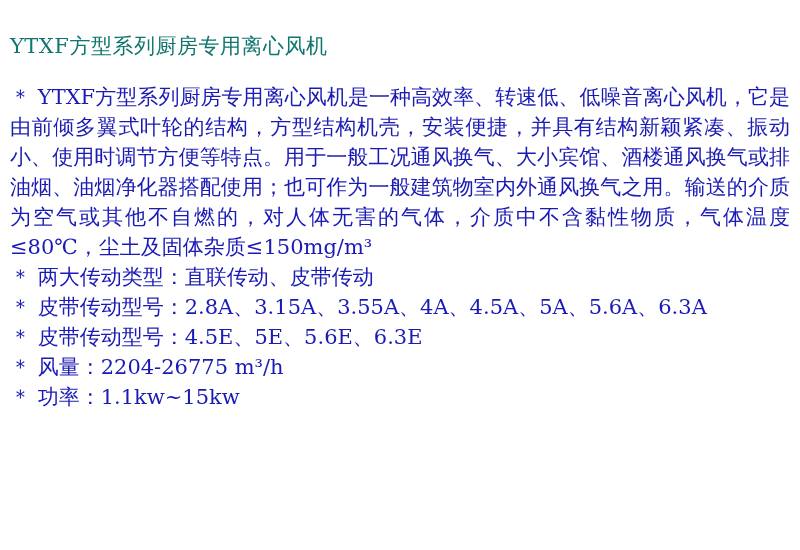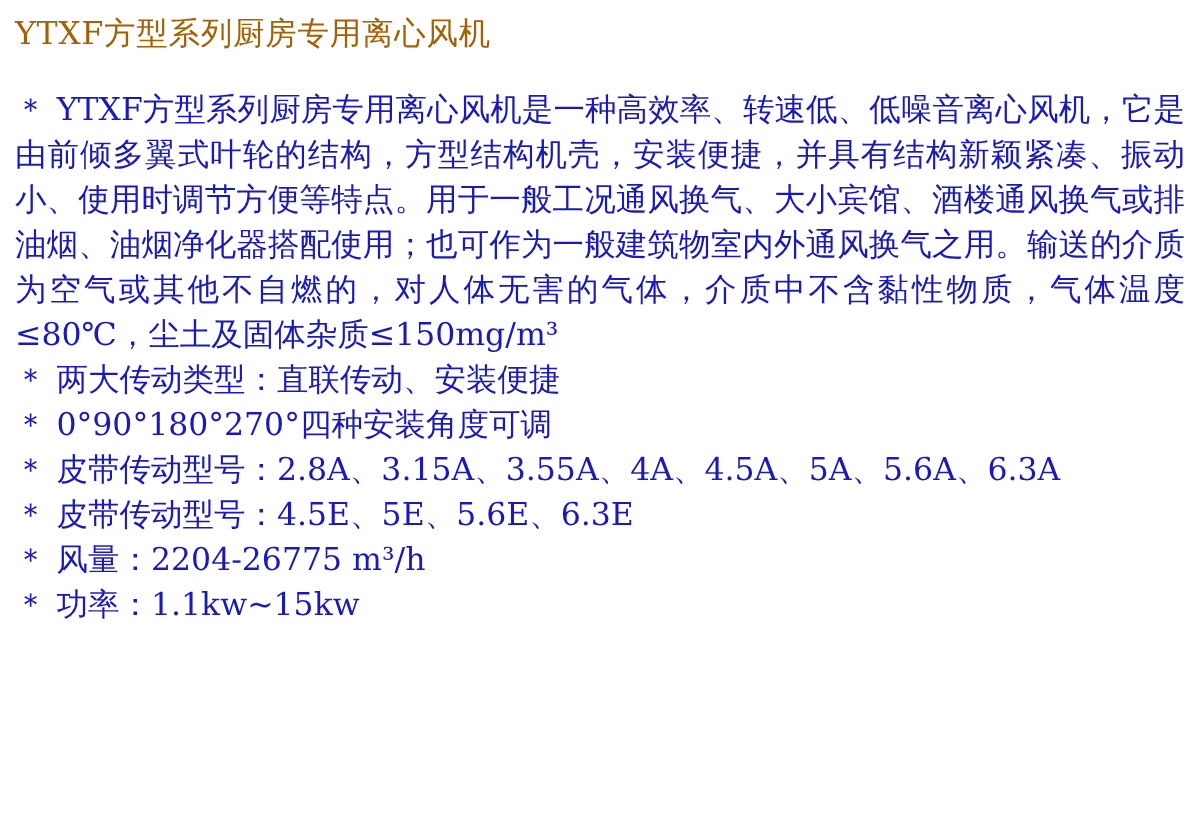--- a/index.html
+++ b/index.html
@@ -18,23 +18,24 @@
     width: 800px;
     height: 550px;
     box-sizing: border-box;
     padding: 8px 10px 0 10px;
     position: relative;
   }
   .title-cn {
     font-family: "DejaVu Serif", serif;
     font-size: 21px;
     line-height: 28px;
-    color: #a16207;
+    color: #0f766e;
     letter-spacing: 0.5px;
     white-space: nowrap;
+    margin-top: 24px;
   }
   .title-en {
     font-family: "DejaVu Serif", serif;
     font-size: 23px;
     line-height: 32px;
     color: #1a1ab4;
     letter-spacing: 1.2px;
     white-space: nowrap;
   }
   .spacer {
@@ -67,23 +68,22 @@
 
   <div class="title-cn">YTXF方型系列厨房专用离心风机</div>
 
 
   <div class="spacer"></div>
 
   <div class="body-block">
 
     <p class="para">＊ YTXF方型系列厨房专用离心风机是一种高效率、转速低、低噪音离心风机，它是由前倾多翼式叶轮的结构，方型结构机壳，安装便捷，并具有结构新颖紧凑、振动小、使用时调节方便等特点。用于一般工况通风换气、大小宾馆、酒楼通风换气或排油烟、油烟净化器搭配使用；也可作为一般建筑物室内外通风换气之用。输送的介质为空气或其他不自燃的，对人体无害的气体，介质中不含黏性物质，气体温度≤80℃，尘土及固体杂质≤150mg/m³</p>
 
-    <p class="line">＊ 两大传动类型：直联传动、安装便捷</p>
+    <p class="line">＊ 两大传动类型：直联传动、皮带传动</p>
 
-    <p class="line">＊ 0°90°180°270°四种安装角度可调</p>
 
     <p class="line">＊ 皮带传动型号：2.8A、3.15A、3.55A、4A、4.5A、5A、5.6A、6.3A</p>
 
     <p class="line">＊ 皮带传动型号：4.5E、5E、5.6E、6.3E</p>
 
     <p class="line">＊ 风量：2204-26775 m³/h</p>
 
 
     <p class="line">＊ 功率：1.1kw~15kw</p>
 

